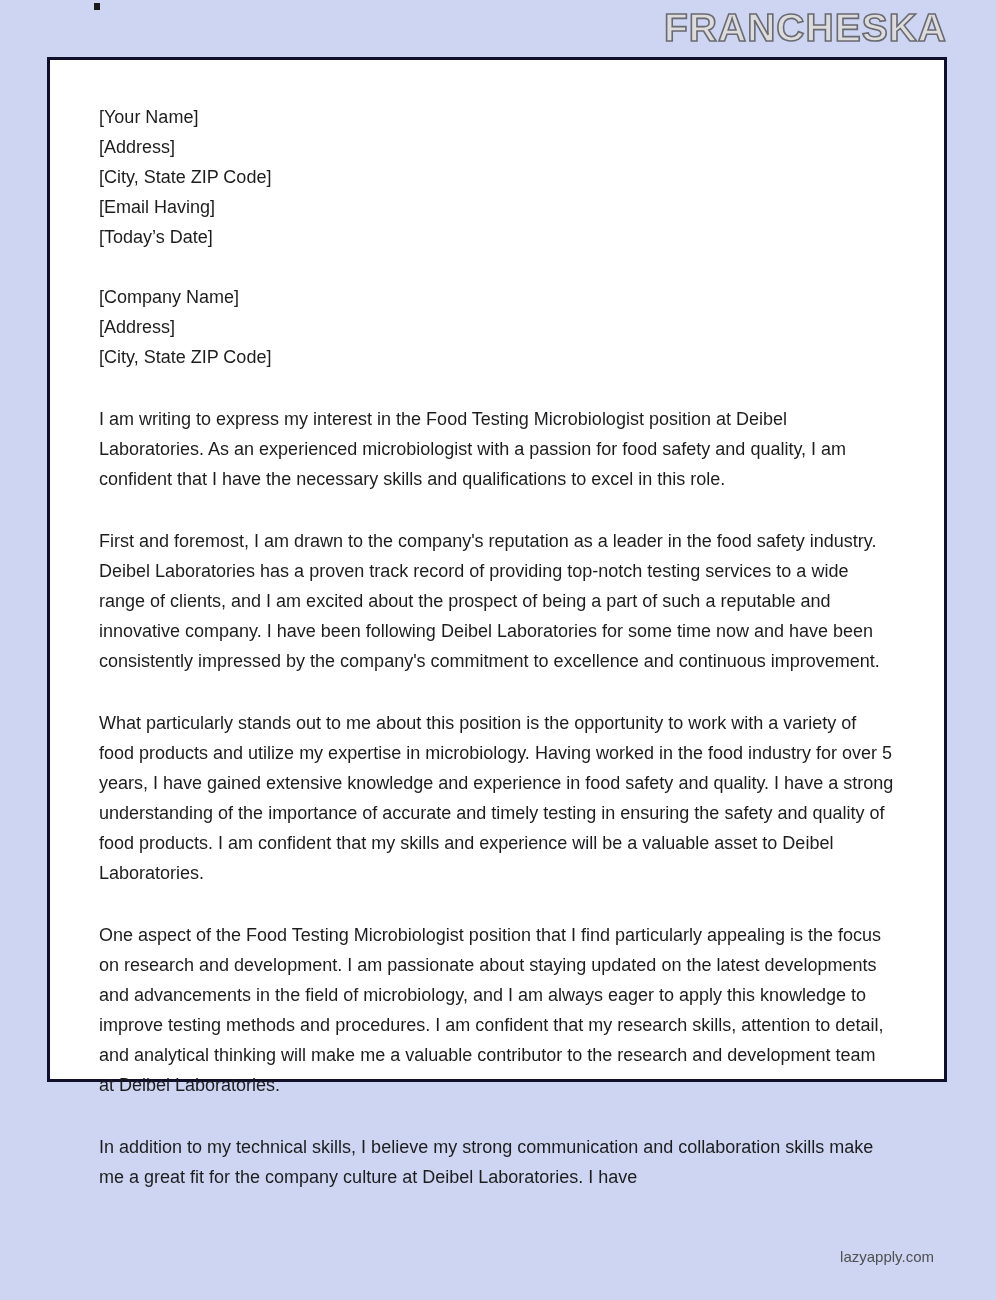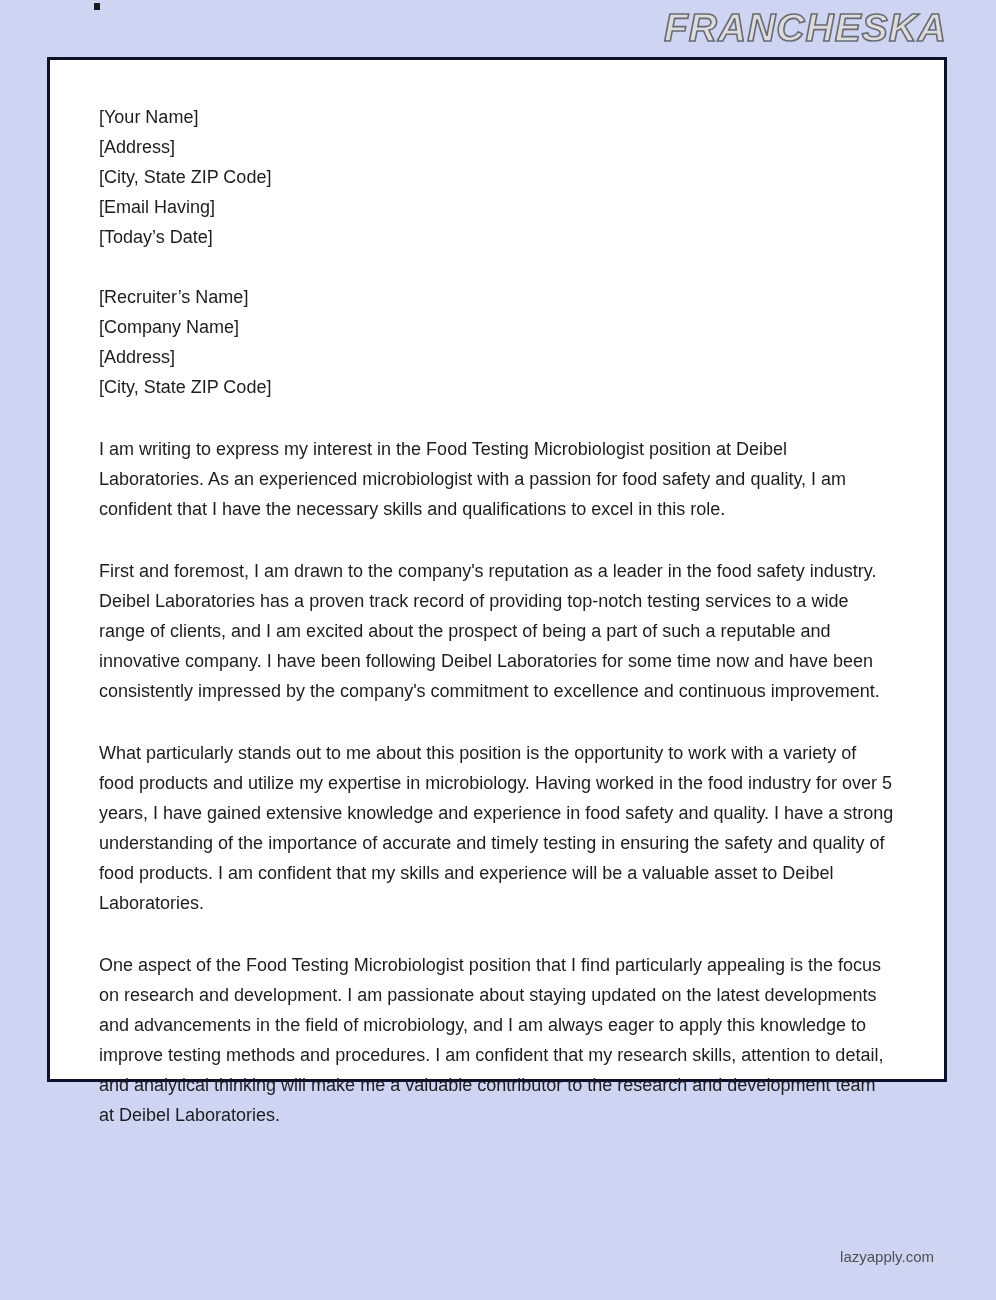--- a/index.html
+++ b/index.html
@@ -29,21 +29,20 @@
     top: 6px;
     right: 49px;
     font-size: 39px;
     font-weight: 700;
     letter-spacing: 1px;
     color: var(--brand-fill, #dcdcdc);
     -webkit-text-stroke: 1.6px var(--brand-text, #6a6a72);
     text-stroke: 1.6px var(--brand-text, #6a6a72);
     font-family: "Liberation Sans", sans-serif;
     white-space: nowrap;
-    font-style: italic;
   }
 
   
   .page {
     position: absolute;
     left: 47px;
     top: 57px;
     width: 900px;
     height: 1025px;
     box-sizing: border-box;
@@ -89,29 +88,29 @@
 
       <div class="block">
         <div class="line">[Your Name]</div>
         <div class="line">[Address]</div>
         <div class="line">[City, State ZIP Code]</div>
         <div class="line">[Email Having]</div>
         <div class="line">[Today’s Date]</div>
       </div>
 
       <div class="block">
-        <div class="line">[Recruiter’s Name]</div>
         <div class="line">[Company Name]</div>
         <div class="line">[Address]</div>
         <div class="line">[City, State ZIP Code]</div>
       </div>
 
 
       <p class="para">I am writing to express my interest in the Food Testing Microbiologist position at Deibel Laboratories. As an experienced microbiologist with a passion for food safety and quality, I am confident that I have the necessary skills and qualifications to excel in this role.</p>
       <p class="para">First and foremost, I am drawn to the company's reputation as a leader in the food safety industry. Deibel Laboratories has a proven track record of providing top-notch testing services to a wide range of clients, and I am excited about the prospect of being a part of such a reputable and innovative company. I have been following Deibel Laboratories for some time now and have been consistently impressed by the company's commitment to excellence and continuous improvement.</p>
       <p class="para">What particularly stands out to me about this position is the opportunity to work with a variety of food products and utilize my expertise in microbiology. Having worked in the food industry for over 5 years, I have gained extensive knowledge and experience in food safety and quality. I have a strong understanding of the importance of accurate and timely testing in ensuring the safety and quality of food products. I am confident that my skills and experience will be a valuable asset to Deibel Laboratories.</p>
       <p class="para">One aspect of the Food Testing Microbiologist position that I find particularly appealing is the focus on research and development. I am passionate about staying updated on the latest developments and advancements in the field of microbiology, and I am always eager to apply this knowledge to improve testing methods and procedures. I am confident that my research skills, attention to detail, and analytical thinking will make me a valuable contributor to the research and development team at Deibel Laboratories.</p>
+      <p class="para">In addition to my technical skills, I believe my strong communication and collaboration skills make me a great fit for the company culture at Deibel Laboratories. I have</p>
 
     </div>
   </div>
 
   <div class="watermark">lazyapply.com</div>
 </div>
 
 </body></html>

